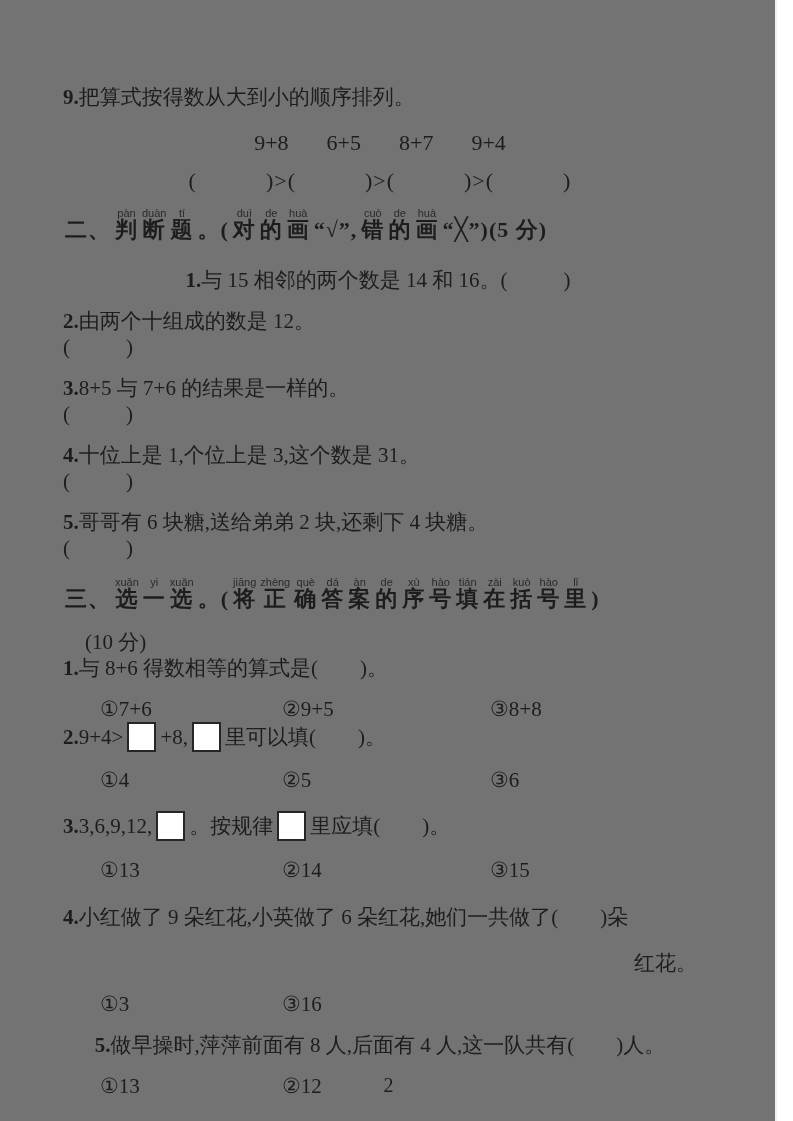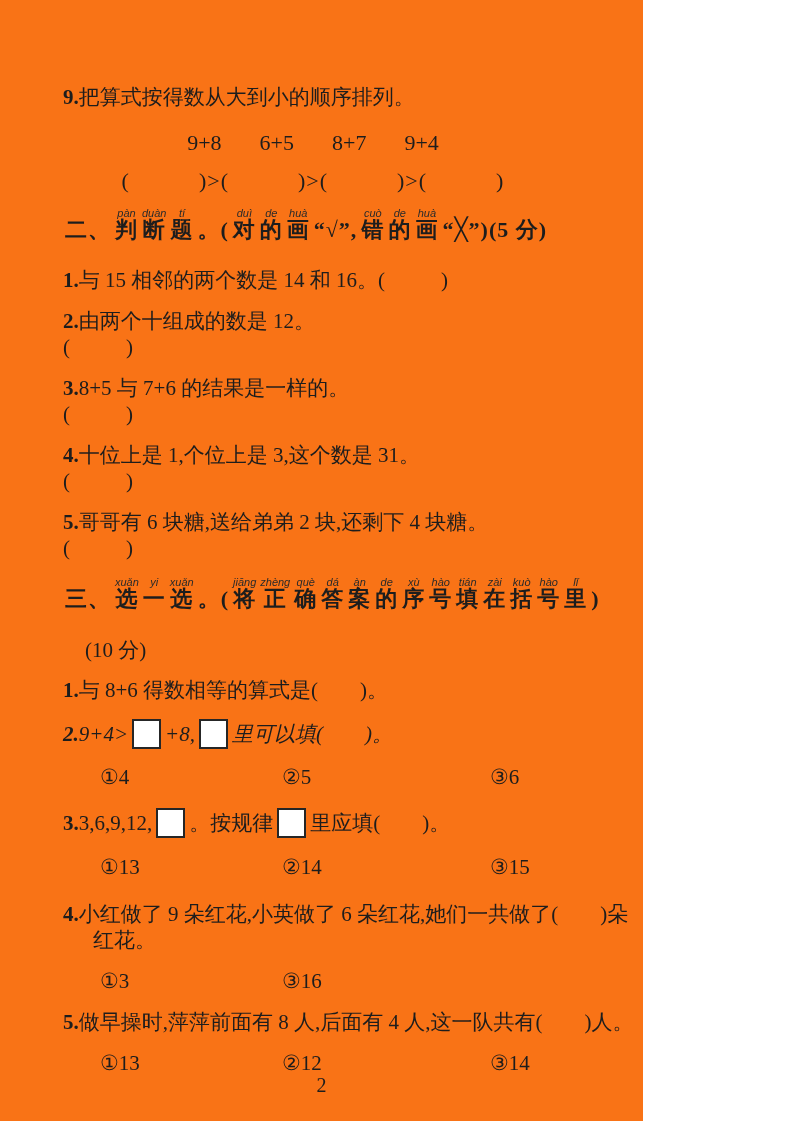--- a/index.html
+++ b/index.html
@@ -3,23 +3,23 @@
 <meta charset="utf-8">
 <style>
   * { margin: 0; padding: 0; box-sizing: border-box; }
   html, body { background: #ffffff; }
   body {
     font-family: "Liberation Serif", "DejaVu Serif", serif;
     color: #1d1d1d;
   }
   .page {
     position: relative;
-    width: 643px;
+    width: 777px;
     height: 1121px;
-    background: #f97316;
+    background: #737373;
     overflow: hidden;
   }
   .scan-line {
     position: absolute;
     left: 775px; top: 0;
     width: 2px; height: 100%;
     background: #f1f1f1;
   }
   .content {
     padding: 84px 80px 0 63px;
@@ -52,65 +52,66 @@
     letter-spacing: 1px;
     white-space: nowrap;
   }
   .sec-title ruby { ruby-align: center; margin: 0 2px; }
   .sec-title rt {
     font-size: 11px;
     font-weight: normal;
     font-family: "Liberation Sans", "DejaVu Sans", sans-serif;
     color: #2a2a2a;
     letter-spacing: 0;
-    font-style: italic;
   }
   .mt-sec2 { margin-top: 14px; }
   .judge-row {
     display: flex;
-    justify-content: flex-start;
+    justify-content: center;
     align-items: baseline;
     font-size: 21px;
     line-height: 26px;
     white-space: nowrap;
   }
   .judge-row .jb {
     width: 70px;
     display: flex;
     justify-content: space-between;
     margin-right: 4px;
   }
   .jr-first { margin-top: 23px; }
   .jr-next  { margin-top: 15px; flex-direction: column; }
   .mt-sec3 { margin-top: 16px; }
   .score-line {
     font-size: 21px;
     line-height: 26px;
-    margin-top: 24px;
+    margin-top: 16px;
     padding-left: 22px;
   }
-  .mt-q1 { margin-top: 14px; }
-  .mt-q2 { margin-top: 16px; font-style: italic; }
+  .mt-q1 { }
+  .mt-q2 { margin-top: 0; }
   .mt-q3 { margin-top: 18px; }
   .mt-q4 { margin-top: 21px; }
   .mt-q5 { margin-top: 15px; text-align: center; }
   .opt-row {
     display: grid;
     grid-template-columns: 182px 208px auto;
     padding-left: 37px;
     font-size: 21px;
     line-height: 26px;
     margin-top: 15px;
   }
   .mt-o3 { margin-top: 16px; }
   .mt-o4 { }
   .cont-line {
     font-size: 21px;
     line-height: 26px;
+    margin-top: 20px;
     padding-left: 30px;
+    text-align: right;
   }
   .box {
     display: inline-block;
     width: 29px; height: 30px;
     border: 2px solid #262626;
     vertical-align: -8px;
     margin: 0 4px;
     background: #fff;
   }
   .page-number {
@@ -178,20 +179,25 @@
             <span>)</span>
           </div>
       </div>
     </div>
 
     <div>
       <div class="sec-title mt-sec3"><ruby><span>三、</span><rt></rt></ruby><ruby><span>选</span><rt>xuǎn</rt></ruby><ruby><span>一</span><rt>yi</rt></ruby><ruby><span>选</span><rt>xuǎn</rt></ruby><ruby><span>。(</span><rt></rt></ruby><ruby><span>将</span><rt>jiāng</rt></ruby><ruby><span>正</span><rt>zhèng</rt></ruby><ruby><span>确</span><rt>què</rt></ruby><ruby><span>答</span><rt>dá</rt></ruby><ruby><span>案</span><rt>àn</rt></ruby><ruby><span>的</span><rt>de</rt></ruby><ruby><span>序</span><rt>xù</rt></ruby><ruby><span>号</span><rt>hào</rt></ruby><ruby><span>填</span><rt>tián</rt></ruby><ruby><span>在</span><rt>zài</rt></ruby><ruby><span>括</span><rt>kuò</rt></ruby><ruby><span>号</span><rt>hào</rt></ruby><ruby><span>里</span><rt>lǐ</rt></ruby><ruby><span>)</span><rt></rt></ruby></div>
       <div class="score-line">(10 分)</div>
 
       <div class="q-line mt-q1"><span class="qnum">1.</span><span>与 8+6 得数相等的算式是(　　)。</span></div>
+      <div class="opt-row">
+        <span>①7+6</span>
+        <span>②9+5</span>
+        <span>③8+8</span>
+      </div>
 
       <div class="q-line mt-q2"><span class="qnum">2.</span><span>9+4&gt;<span class="box"></span>+8,<span class="box"></span>里可以填(　　)。</span></div>
       <div class="opt-row">
         <span>①4</span>
         <span>②5</span>
         <span>③6</span>
       </div>
 
       <div class="q-line mt-q3"><span class="qnum">3.</span><span>3,6,9,12,<span class="box"></span>。按规律<span class="box"></span>里应填(　　)。</span></div>
       <div class="opt-row mt-o3">
@@ -204,20 +210,19 @@
       <div class="cont-line">红花。</div>
       <div class="opt-row mt-o4">
         <span>①3</span>
         <span>③16</span>
       </div>
 
       <div class="q-line mt-q5"><span class="qnum">5.</span><span>做早操时,萍萍前面有 8 人,后面有 4 人,这一队共有(　　)人。</span></div>
       <div class="opt-row">
         <span>①13</span>
         <span>②12</span>
-        <span>③14</span>
       </div>
     </div>
 
   </div>
 
   <div class="page-number">2</div>
 </div>
 
 </body></html>

